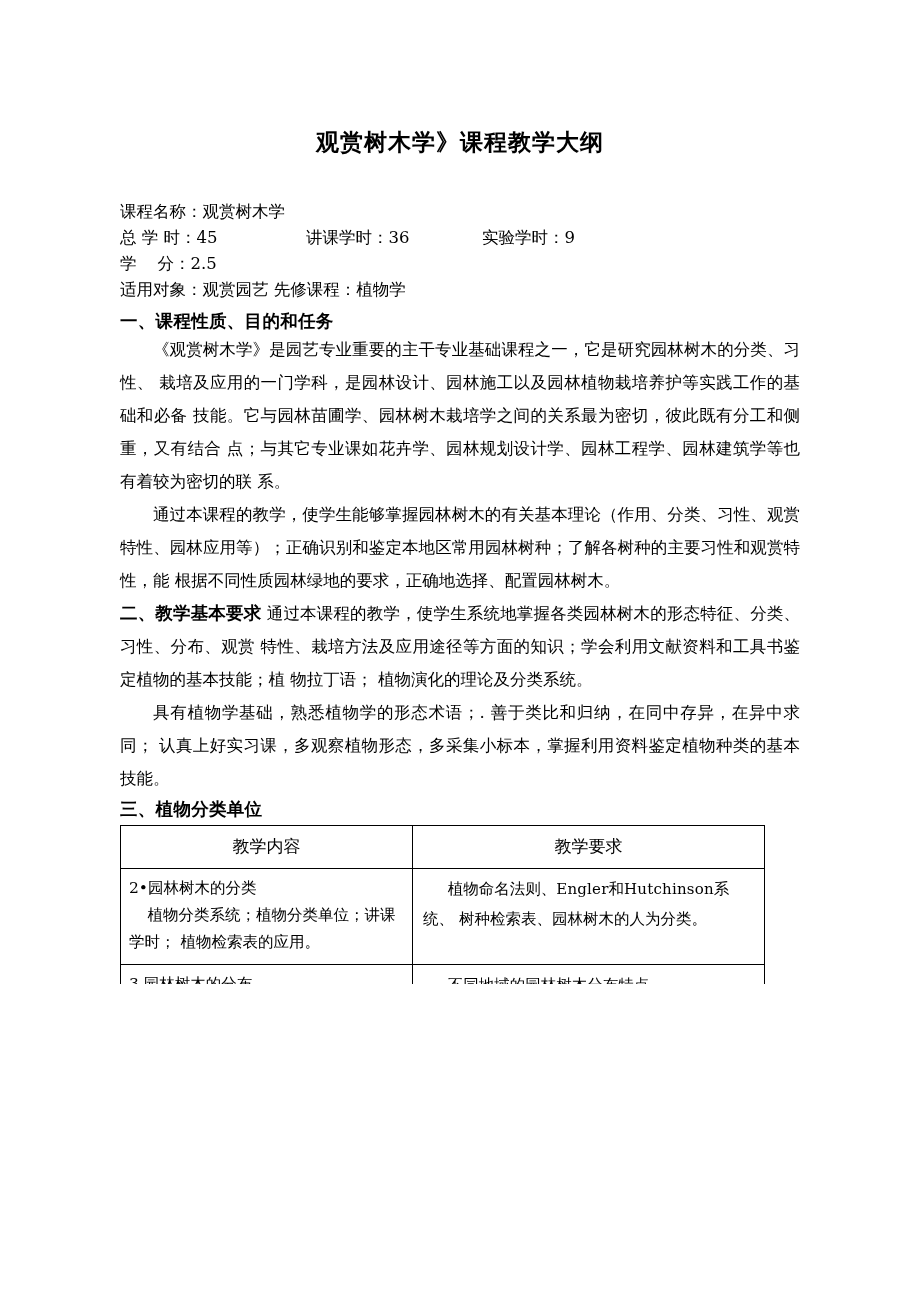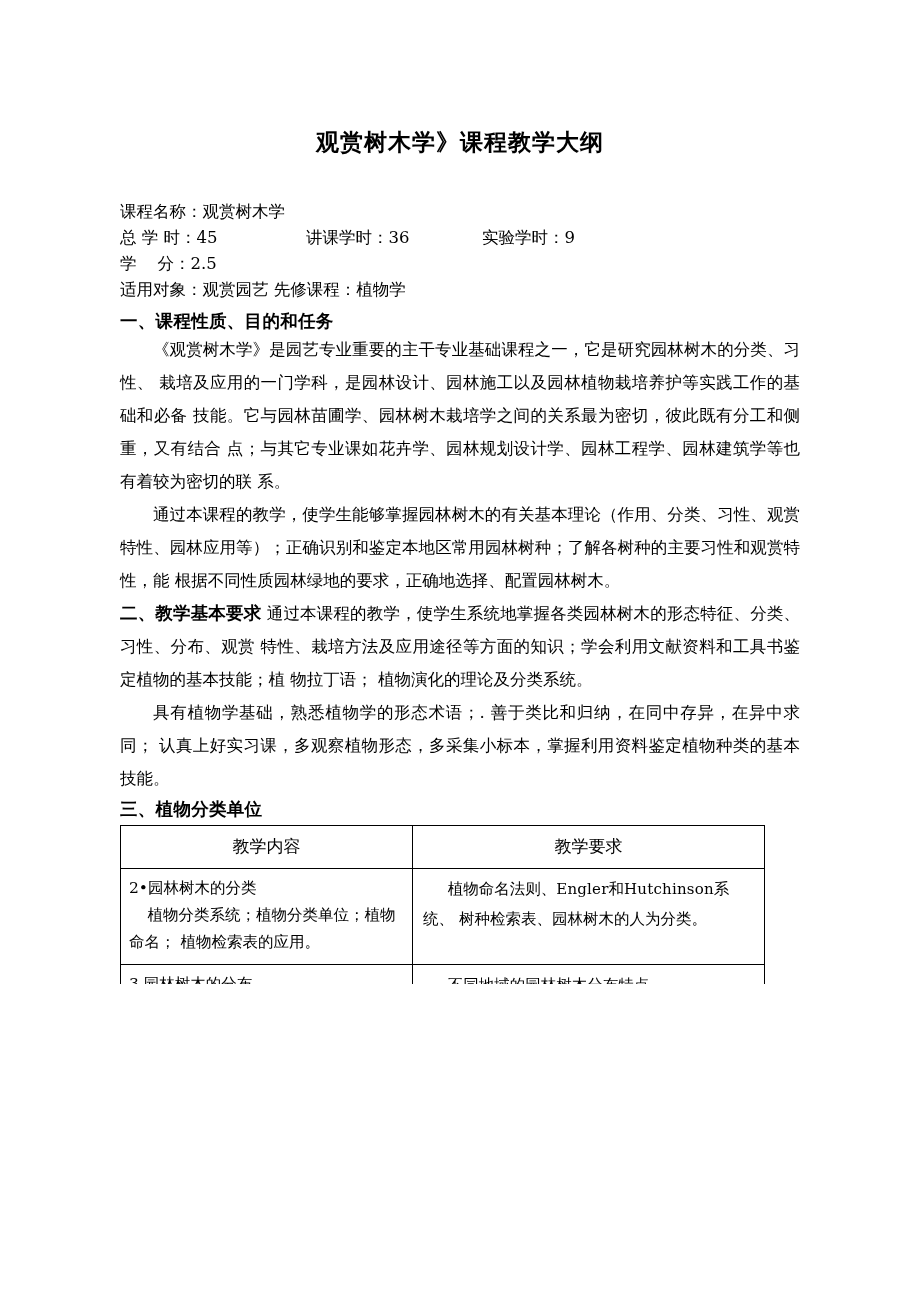--- a/index.html
+++ b/index.html
@@ -166,21 +166,21 @@
         <tr>
           <th>教学内容</th>
           <th>教学要求</th>
         </tr>
       </thead>
       <tbody>
         <tr>
           <td>
             <div class="cell-inner">
               <div class="cell-line">2•园林树木的分类</div>
-              <div class="cell-line ind-sm">植物分类系统；植物分类单位；植物命名； 植物检索表的应用。</div>
+              <div class="cell-line ind-sm">植物分类系统；植物分类单位；讲课学时； 植物检索表的应用。</div>
             </div>
           </td>
           <td>
             <div class="cell-right-body">
               <div class="first"><span>植物命名法则、</span><span class="latin">Engler</span><span>和</span><span class="latin">Hutchinson</span><span>系</span></div>
               <div>统、 树种检索表、园林树木的人为分类。</div>
             </div>
           </td>
         </tr>
         <tr>

